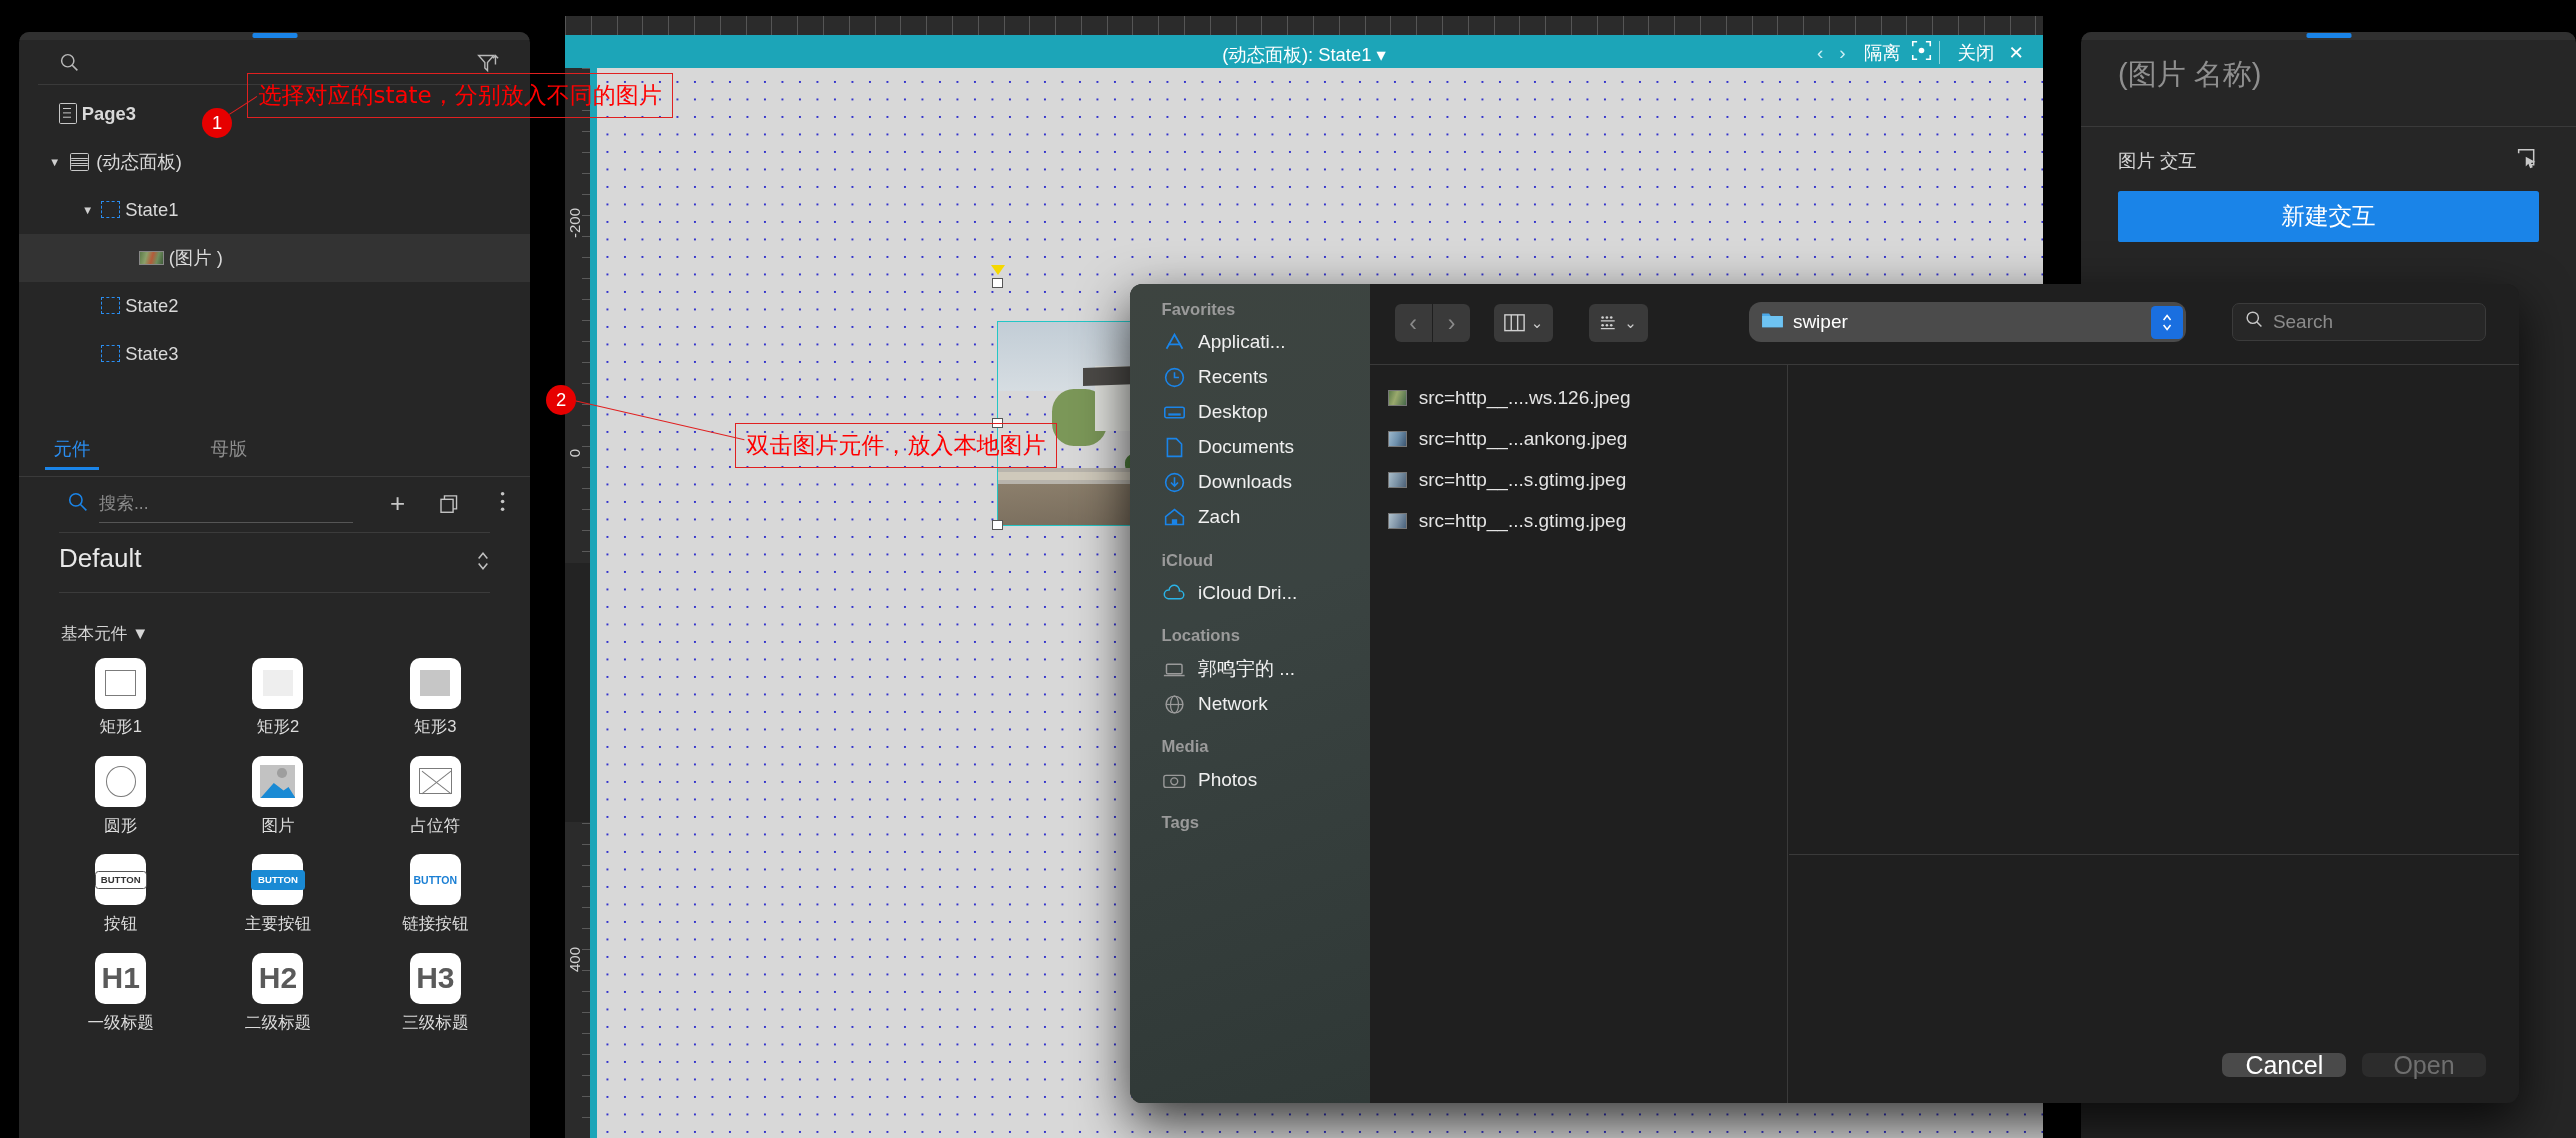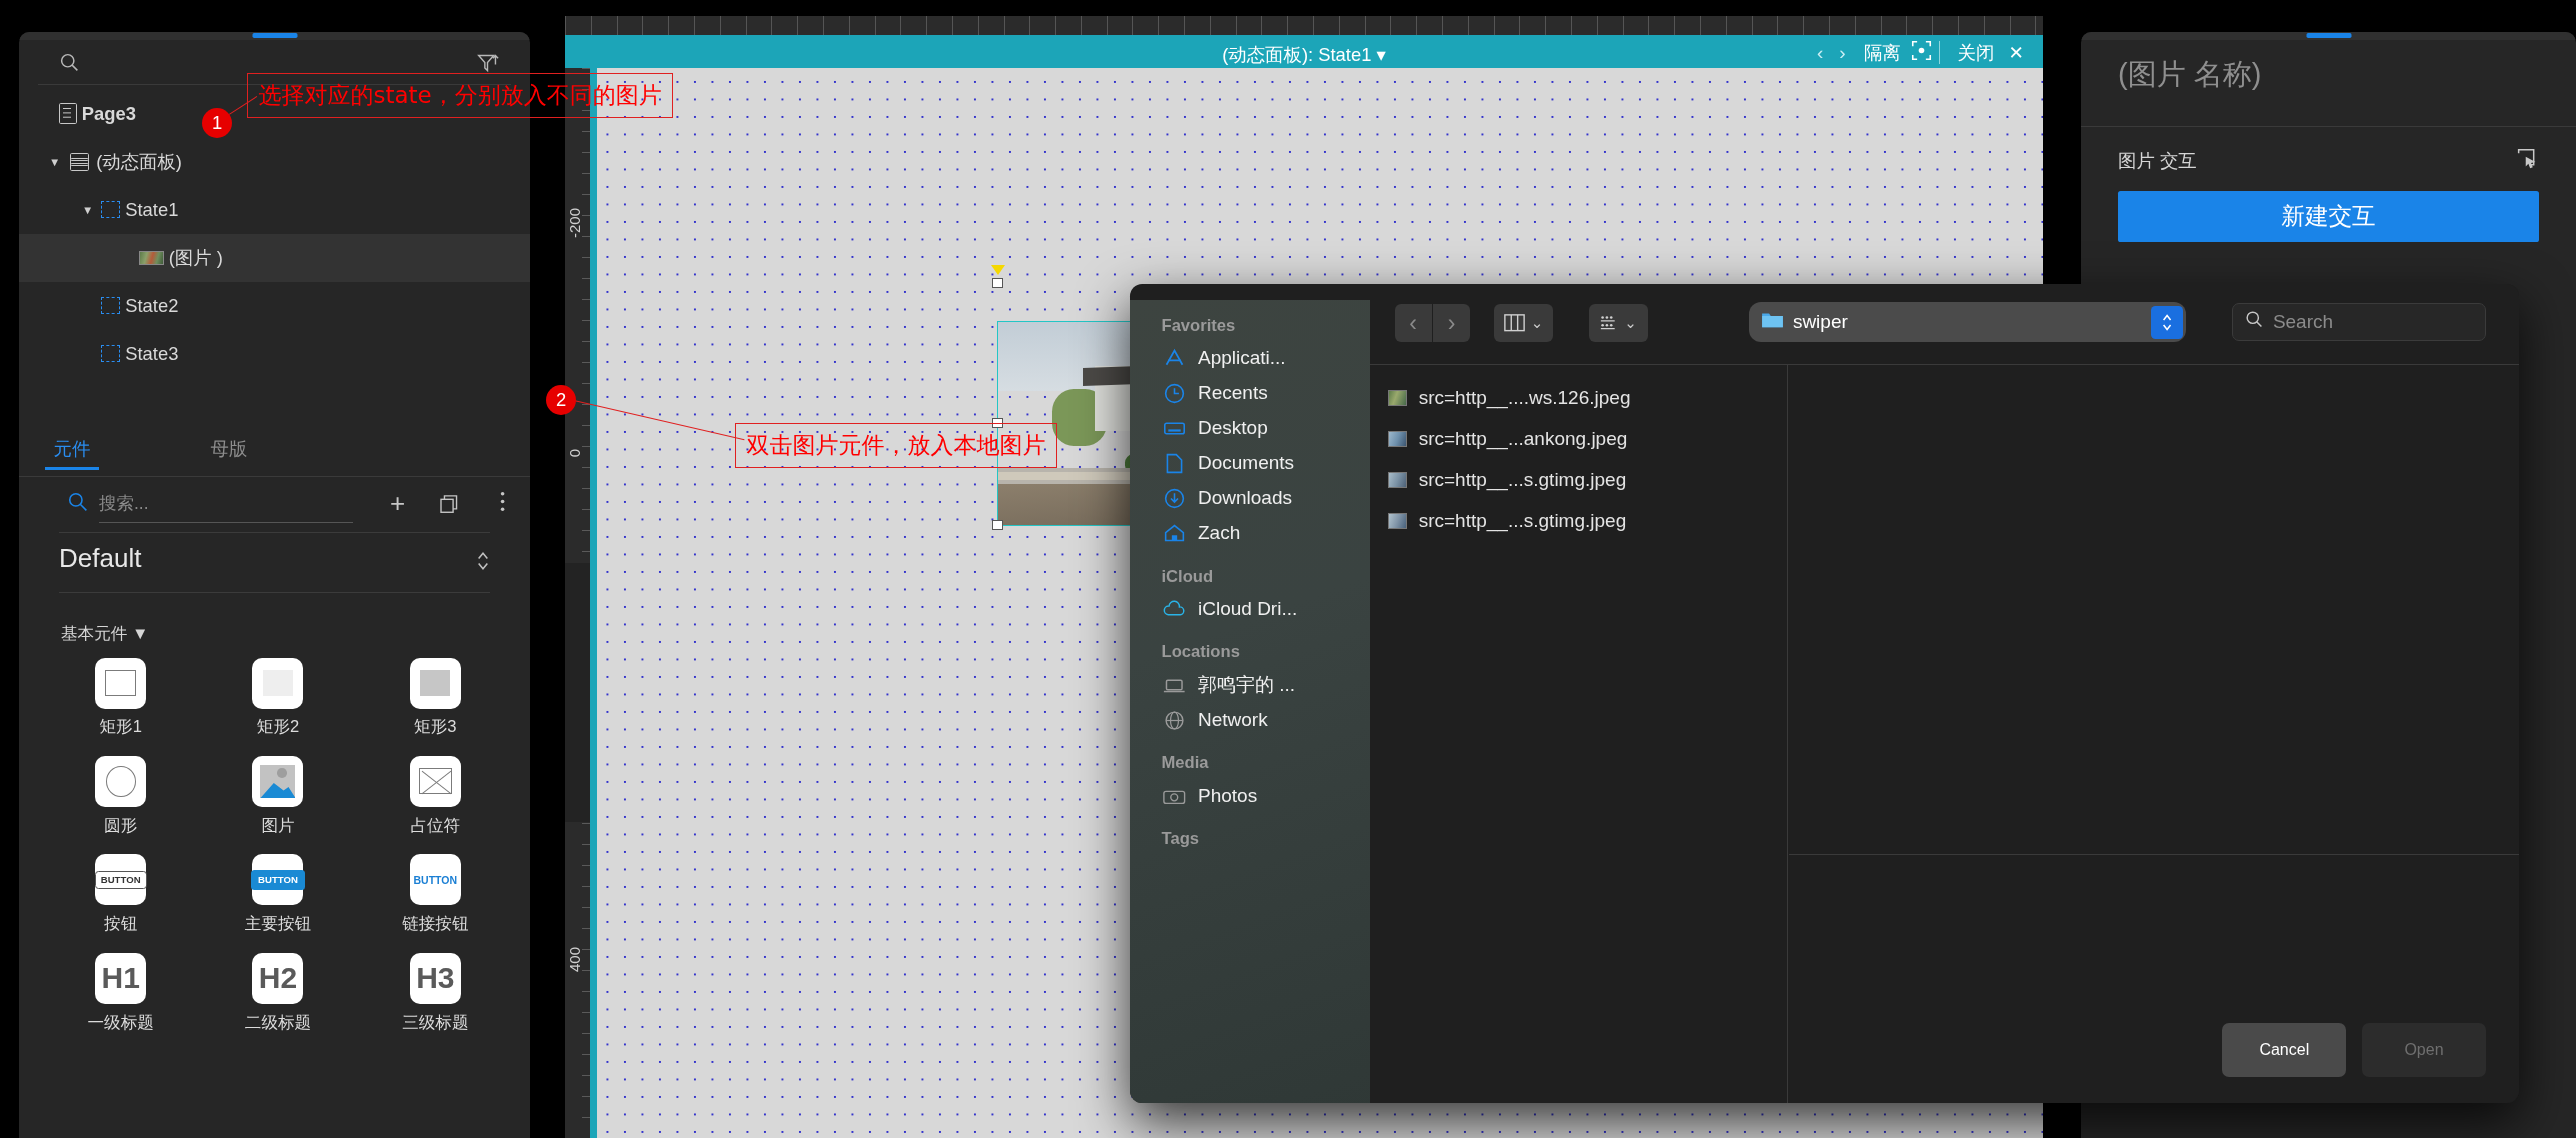--- a/index.html
+++ b/index.html
@@ -138,21 +138,21 @@
     white-space:nowrap; font-family:"DejaVu Sans","Liberation Sans",sans-serif; z-index:30;}
   .ann.a1{ left:247px; top:73px; }
   .ann.a2{ left:735px; top:423px; }
   .badge{ position:absolute; width:30px; height:30px; border-radius:50%; background:#e60000; color:#fff;
     font-size:18.4px; display:flex; align-items:center; justify-content:center; z-index:31;}
   .leader{ position:absolute; background:#e02020; height:0.9px; transform-origin:0 0; z-index:29;}
 
   
   .fdlg{ position:absolute; left:1130px; top:284px; width:1389px; height:819px; border-radius:12.2px;
     background:#1f1f1f; box-shadow:0 19px 52px rgba(0,0,0,.75); overflow:hidden; z-index:40;}
-  .fd-side{ position:absolute; left:0; top:16px; width:240px; height:100%;
+  .fd-side{ position:absolute; left:0; top:0; width:240px; height:100%;
     background:linear-gradient(160deg,#3d4440,#3a4341 40%,#2f3836); }
   .fd-side .grp{ color:#9a9a9a; font-size:16.6px; font-weight:bold; padding:15.7px 0 5.2px 31.5px; }
   .fd-side .it{ display:flex; align-items:center; height:35px; padding-left:31.5px; color:#f0f0f0; font-size:19px;}
   .fd-side .it .i{ width:26px; flex:0 0 26px; margin-right:10.5px; display:flex; align-items:center; justify-content:center;}
   .fd-main{ position:absolute; left:240px; top:0; right:0; height:100%; background:#1f1f1f; }
   .fd-top{ position:absolute; left:0; top:0; right:0; height:80px; }
   .fd-btn{ position:absolute; background:#3a3a3a; border-radius:6.1px; display:flex; align-items:center;
     justify-content:center; color:#cfcfcf; }
   .fd-crumb{ position:absolute; left:379px; top:18.4px; width:437px; height:40px; background:#4b4b4b;
     border-radius:12px; display:flex; align-items:center; padding-left:12.2px; color:#fff; font-size:19px; }
@@ -161,22 +161,22 @@
     align-items:center; justify-content:center; line-height:8.7px;}
   .fd-search{ position:absolute; right:33px; top:19px; width:254px; height:38px; border-radius:7px;
     border:0.9px solid #3b3b3b; background:#272727; display:flex; align-items:center; padding-left:12.2px;
     color:#8b8b8b; font-size:19px; }
   .fd-hsep{ position:absolute; left:0; right:0; top:80px; height:0.9px; background:#3a3a3a; }
   .fd-col1{ position:absolute; left:0; top:81px; width:418px; bottom:0; border-right:0.9px solid #3a3a3a; }
   .fd-col2{ position:absolute; left:419px; top:81px; right:0; height:490px; border-bottom:0.9px solid #3a3a3a;}
   .fd-file{ display:flex; align-items:center; height:41px; padding-left:17.5px; color:#e4e4e4; font-size:19px; }
   .fd-file .th{ width:19px; height:15.7px; flex:0 0 19px; margin-right:12.2px; border:0.9px solid #777; }
   .fd-foot{ position:absolute; right:33px; bottom:26px; display:flex; gap:15.7px; }
-  .fd-foot .b{ width:124px; height:54px; border-radius:7px; display:flex; align-items:center;
-    justify-content:center; font-size:16px; }
+  .fd-foot .b{ width:124px; height:24px; border-radius:7px; display:flex; align-items:center;
+    justify-content:center; font-size:25px; }
   .fd-cancel{ background:#4a4a4a; color:#fff; }
   .fd-open{ background:#2c2c2c; color:#6f6f6f; }
 
   
   .right-panel{ position:absolute; left:2081px; top:31.5px; width:495px; height:1107px; background:#262626;
     border-radius:10.5px 10.5px 0 0; overflow:hidden; z-index:10;}
   .rp-grip{ position:absolute; left:0; top:0; width:100%; height:8.7px; background:#303030;}
   .rp-grip i{ position:absolute; left:50%; transform:translateX(-50%); top:1.7px; width:45px; height:4.4px;
     background:#1a84e8; border-radius:1.7px; display:block;}
   .rp-title{ position:absolute; left:37px; top:23px; color:#8f8f8f; font-size:29px; }

